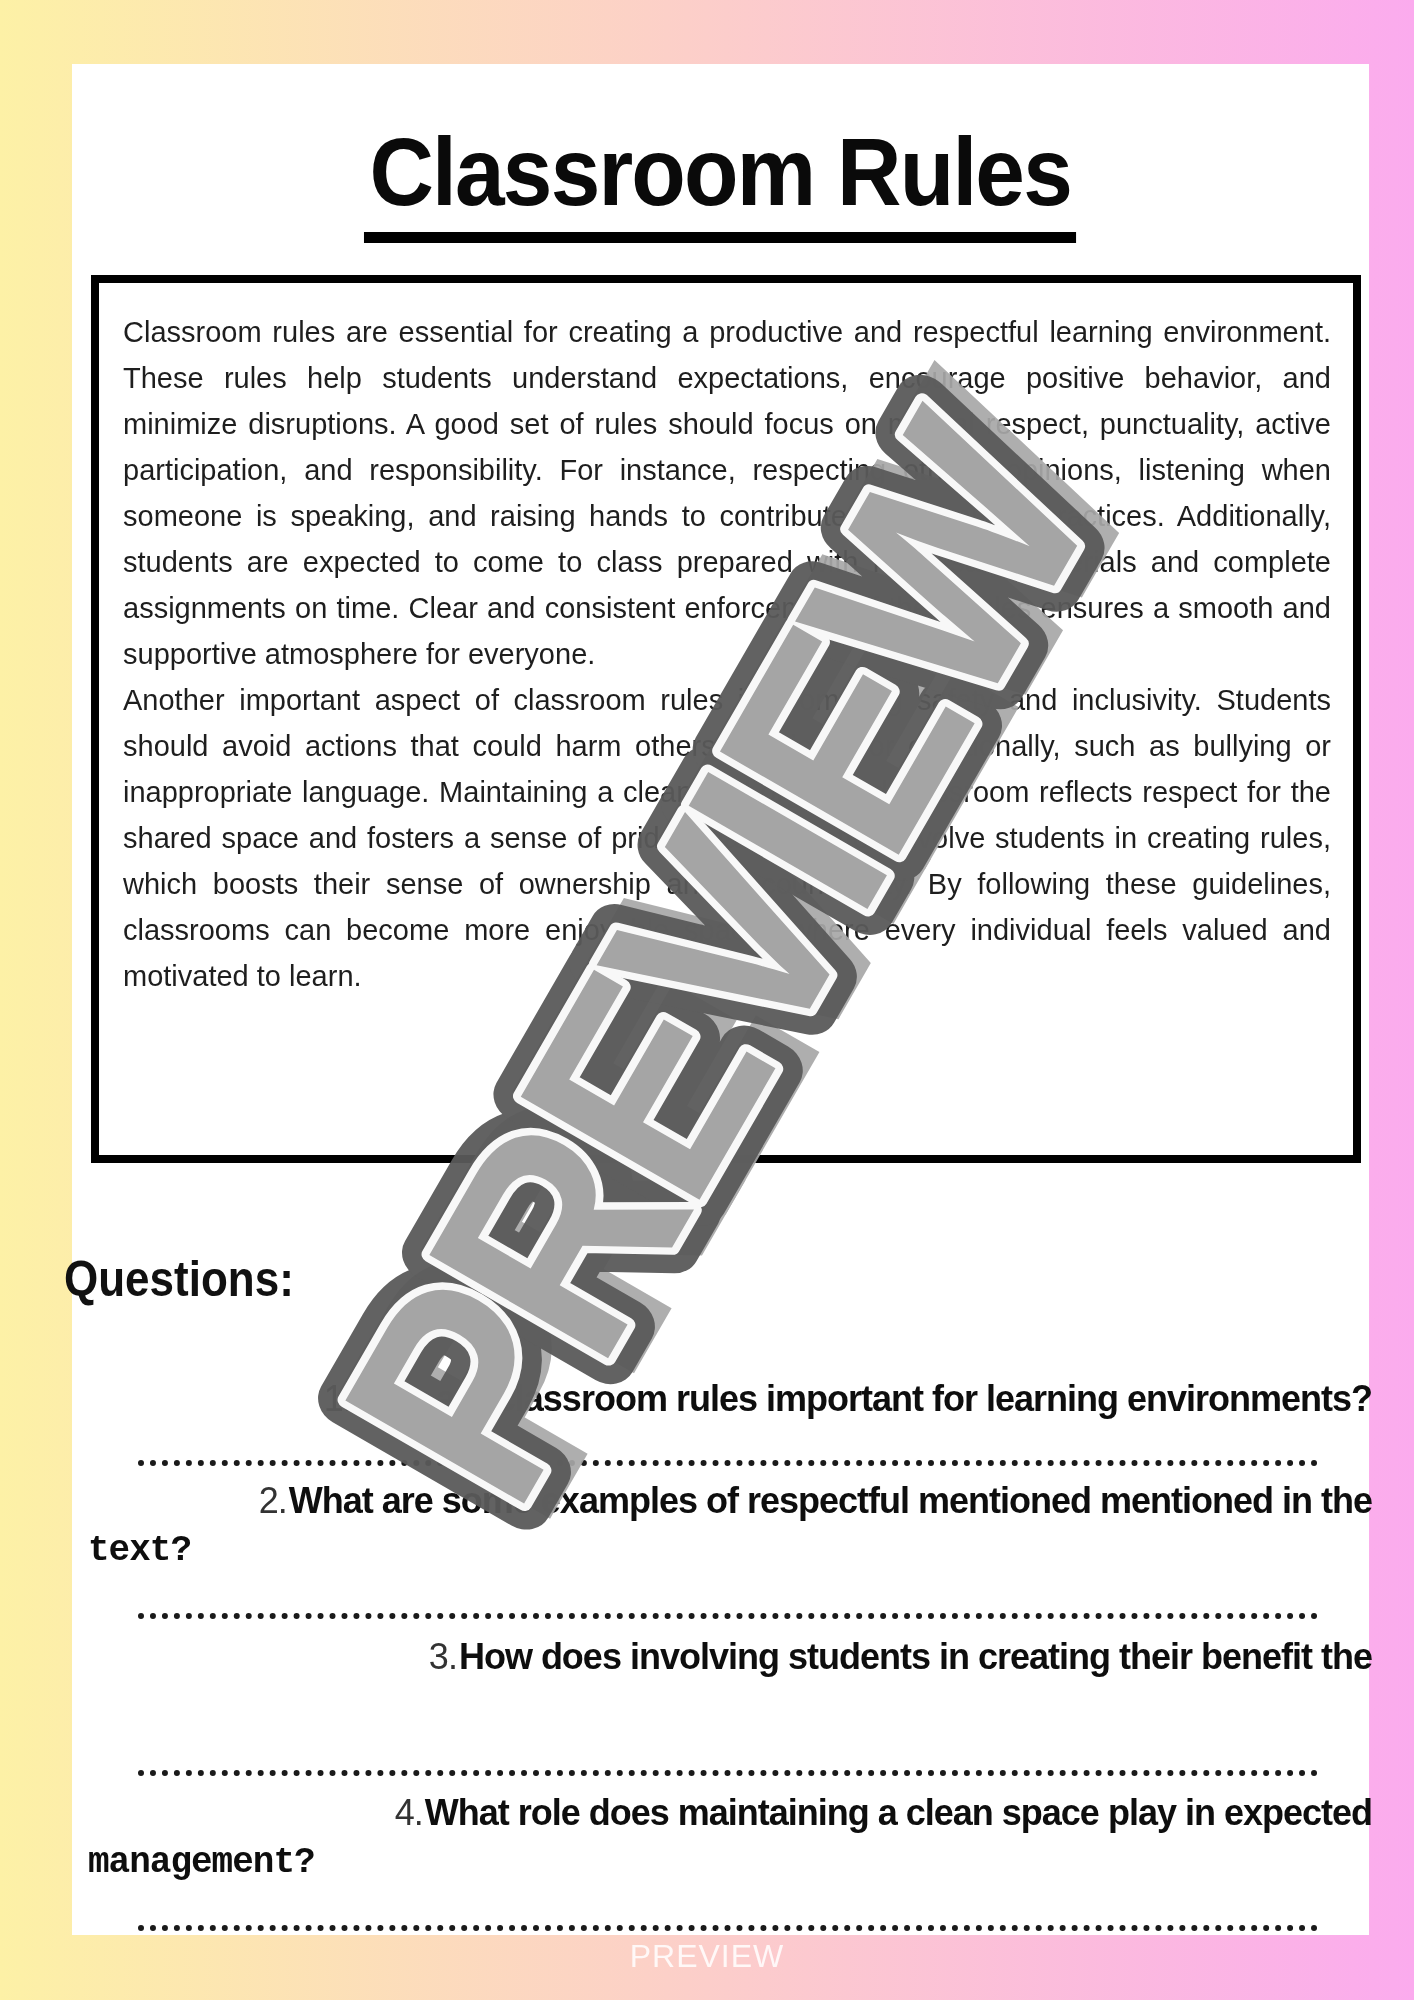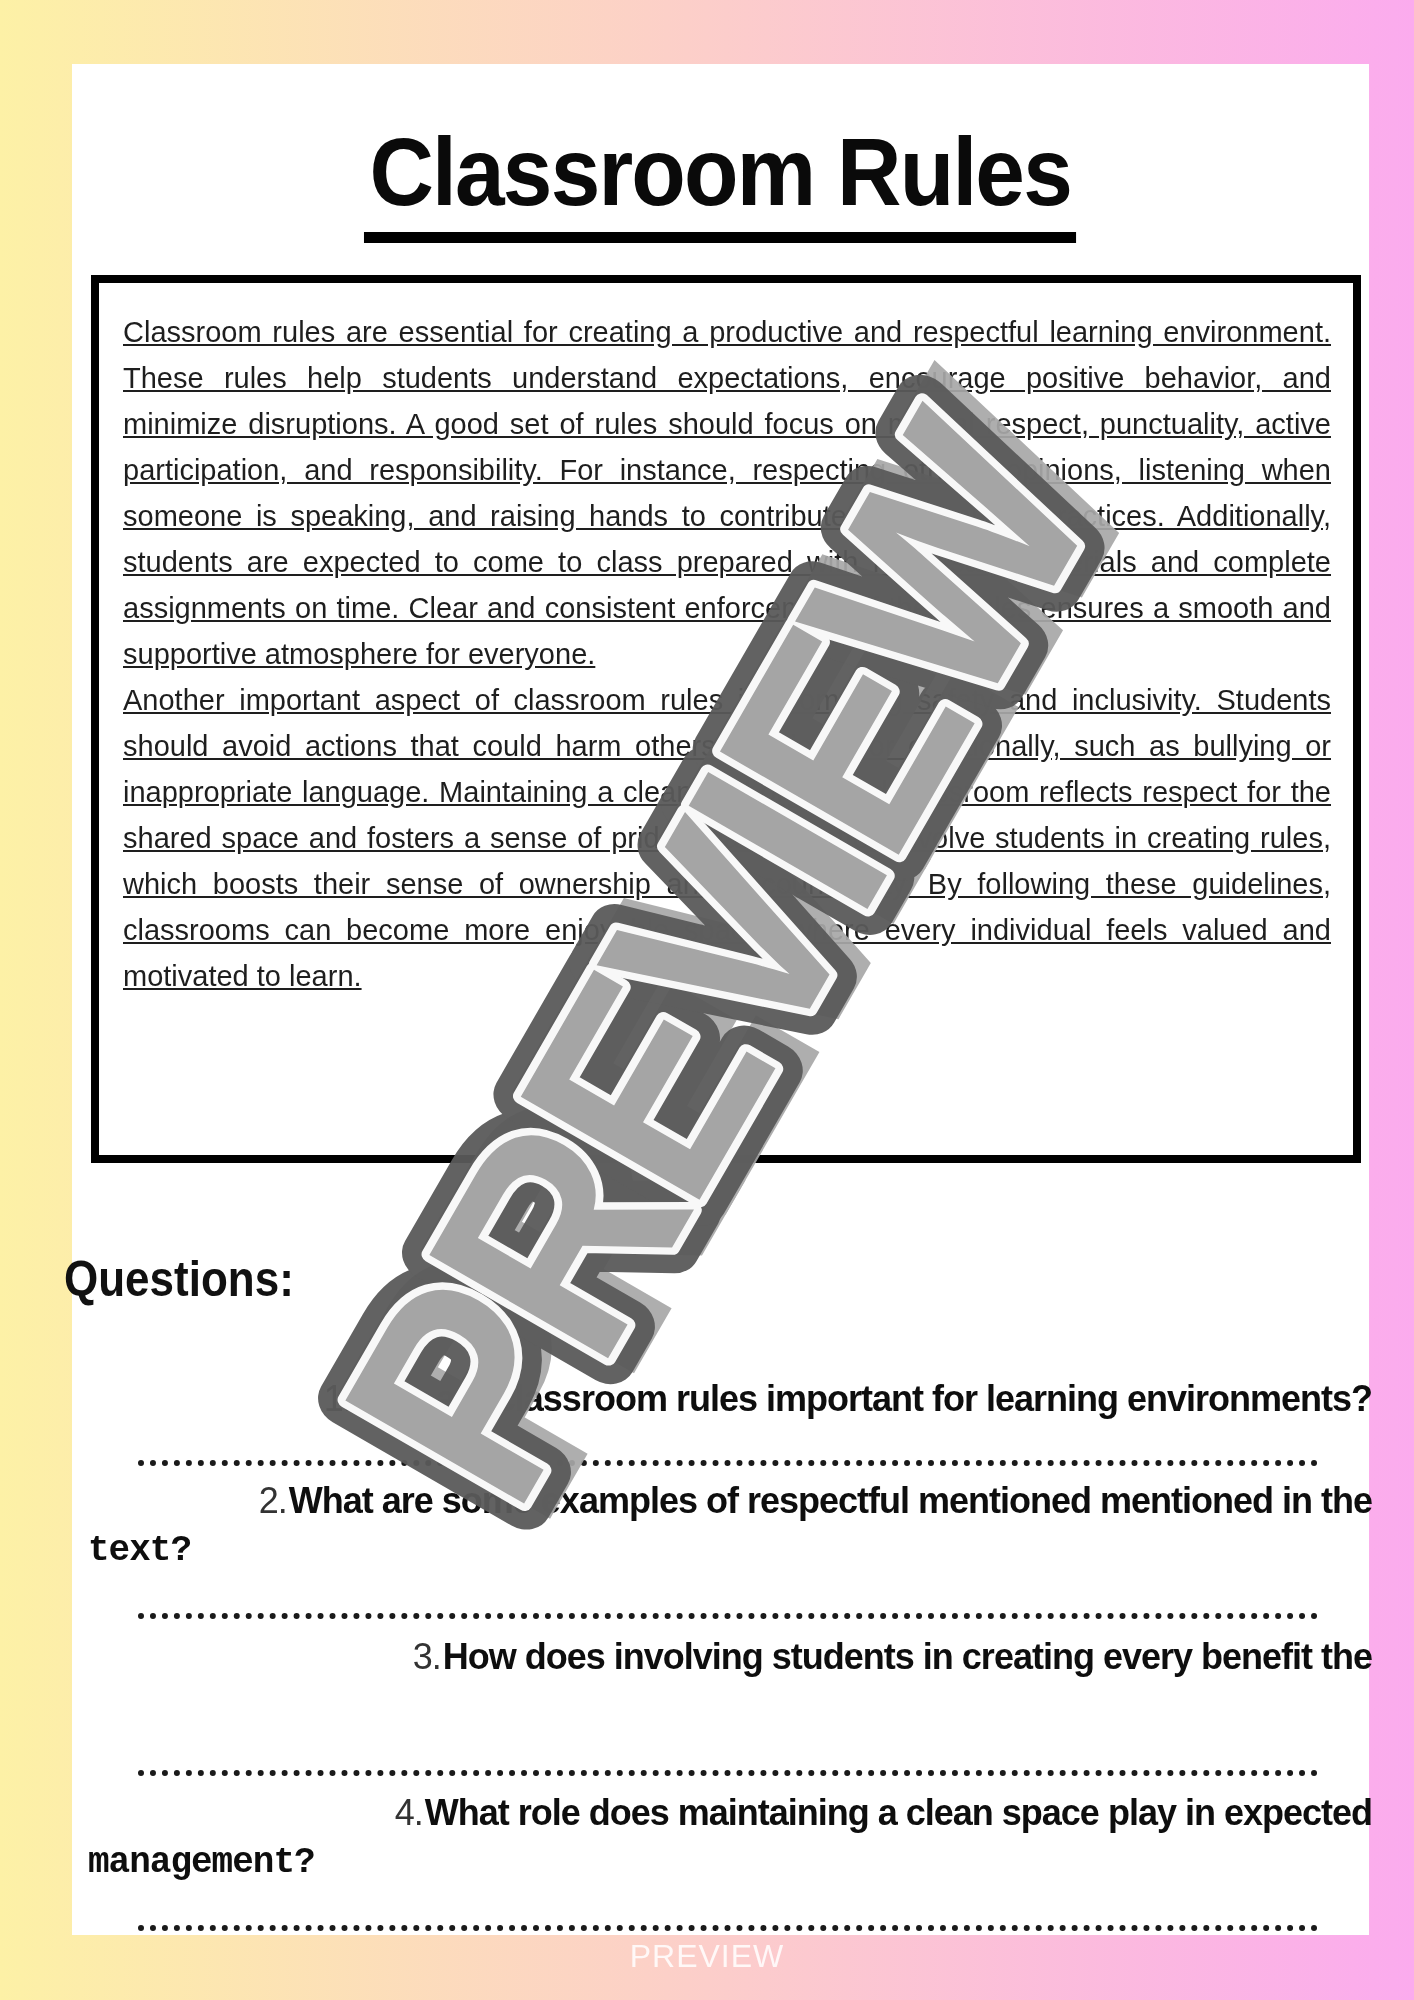--- a/index.html
+++ b/index.html
@@ -17,21 +17,21 @@
     display:inline-block;font-size:97px;font-weight:800;letter-spacing:-2px;
     border-bottom:11px solid #000;padding:0 6px 4px 6px;color:#0a0a0a;
     transform:scaleX(0.92);transform-origin:center;
   }
   .passage-box{
     position:absolute;left:19px;top:211px;width:1270px;height:888px;
     box-sizing:border-box;border:8px solid #000;background:#fff;
     padding:26px 22px 20px 24px;
   }
   .passage-box p{
-    margin:0;font-size:29px;line-height:46px;text-align:justify;color:#1e1e1e;text-decoration:underline;
+    margin:0;font-size:29px;line-height:46px;text-align:justify;color:#1e1e1e;
   }
   .q-heading{
     position:absolute;left:-8px;top:1186px;font-size:50px;font-weight:800;color:#111;
     transform:scaleX(0.88);transform-origin:left center;letter-spacing:0px;
   }
   .question{
     position:absolute;left:0;width:1300px;font-size:36px;font-weight:700;
     line-height:50px;color:#0e0e0e;letter-spacing:-1px;
   }
   .q1{top:1310px;} .q2{top:1412px;} .q3{top:1568px;} .q4{top:1724px;}
@@ -81,21 +81,21 @@
   </div>
   <div class="answer-line a1"></div>
 
   <div class="question q2">
     <span class="q-first"><span class="q-num">2.</span><span>What are some examples of respectful mentioned mentioned in the</span></span>
     <span class="q-line2">text?</span>
   </div>
   <div class="answer-line a2"></div>
 
   <div class="question q3">
-    <span class="q-first"><span class="q-num">3.</span><span>How does involving students in creating every benefit the</span></span>
+    <span class="q-first"><span class="q-num">3.</span><span>How does involving students in creating their benefit the</span></span>
   </div>
   <div class="answer-line a3"></div>
 
   <div class="question q4">
     <span class="q-first"><span class="q-num">4.</span><span>What role does maintaining a clean space play in expected</span></span>
     <span class="q-line2">management?</span>
   </div>
   <div class="answer-line a4"></div>
 
 </div>

